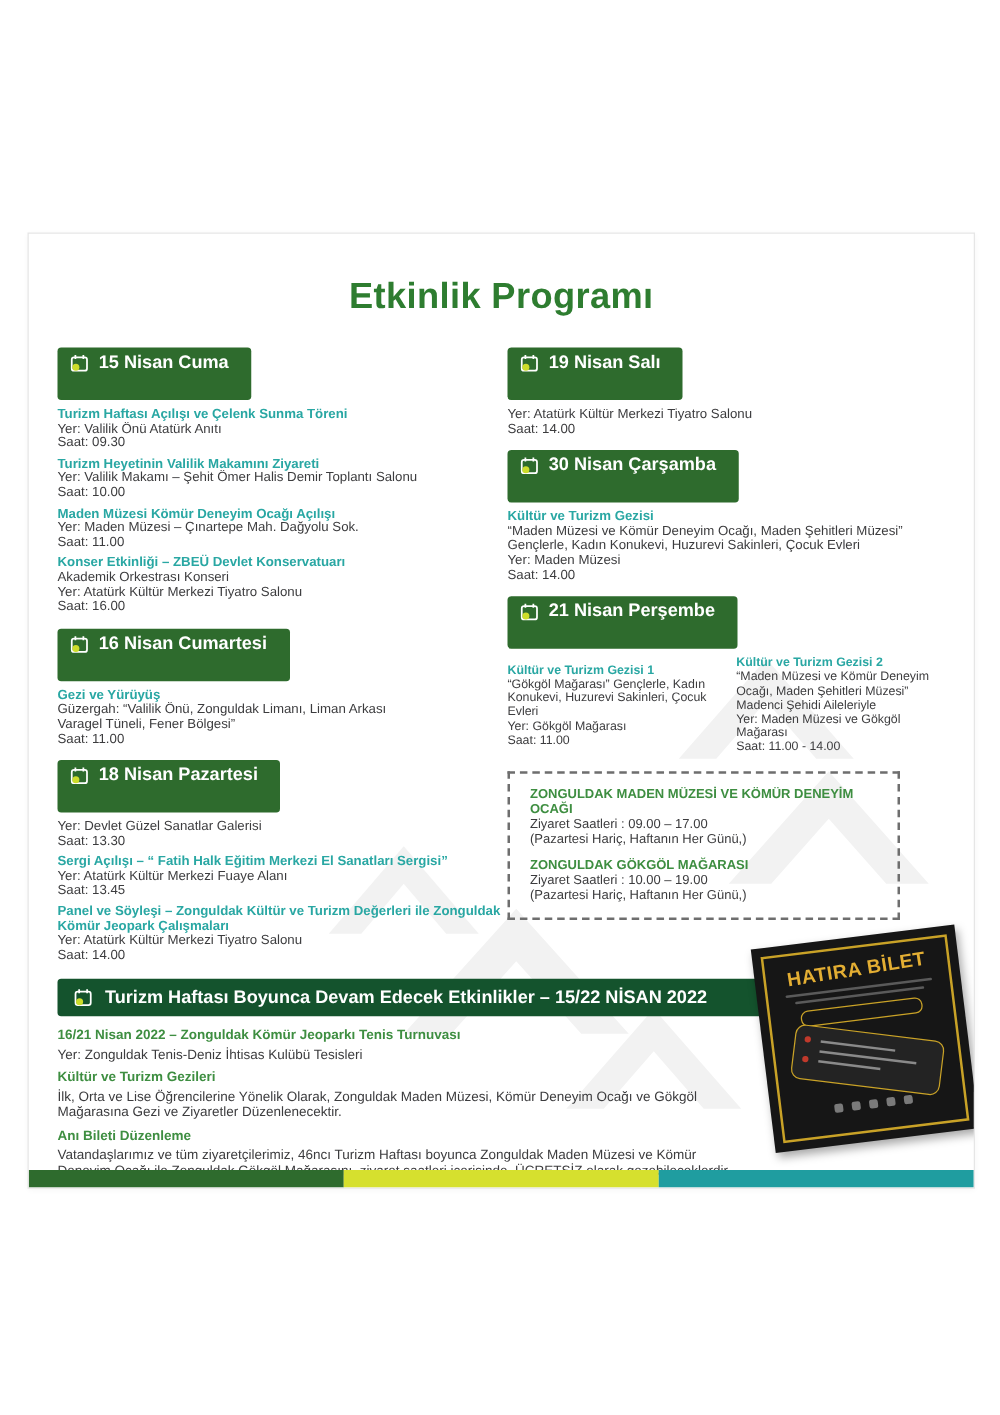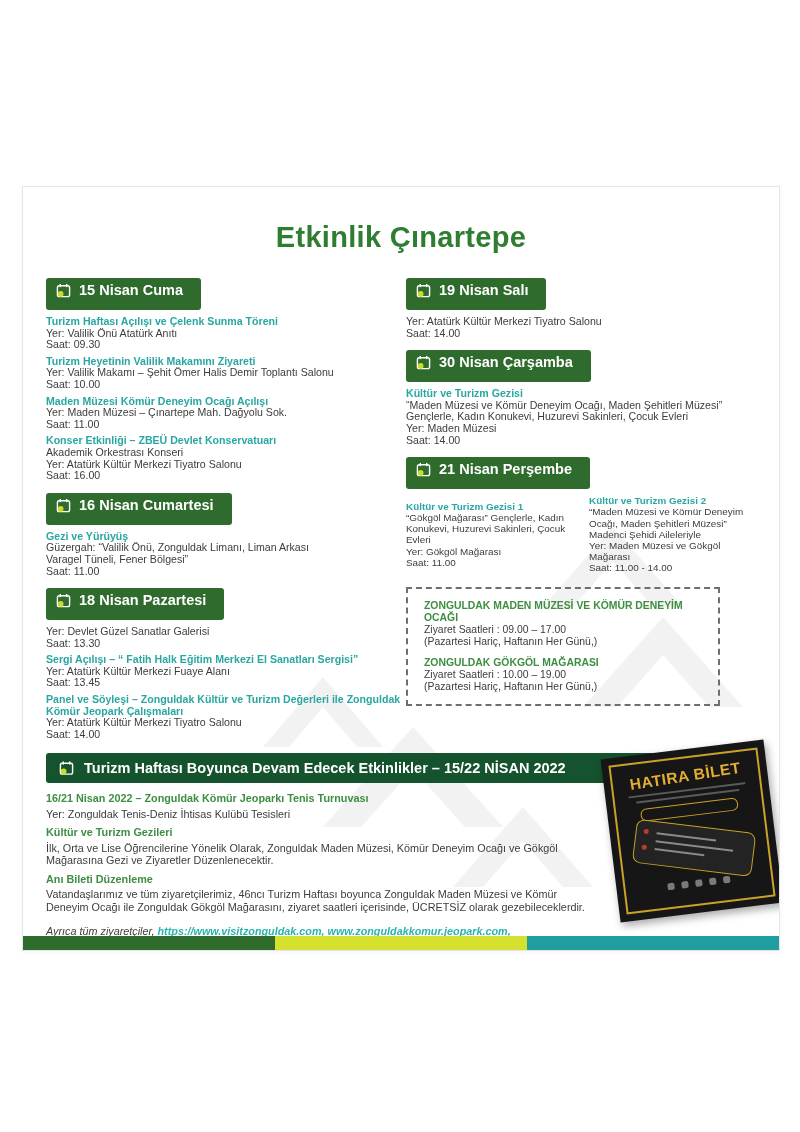--- a/index.html
+++ b/index.html
@@ -6,21 +6,21 @@
   body{width:800px;height:1132px;position:relative;font-family:"Liberation Sans",sans-serif;overflow:hidden;}
   .card{position:absolute;left:22px;top:186px;width:756px;height:763px;background:#fff;
         border:1px solid #e6e6e6;box-shadow:0 1px 5px rgba(0,0,0,.05);overflow:hidden;}
   .wm{position:absolute;inset:0;z-index:0;pointer-events:none;}
   .content{position:relative;z-index:1;padding:0 23px;}
   .page-title{text-align:center;color:#2e7d30;font-size:29px;font-weight:bold;margin:34px 0 0;letter-spacing:.3px;}
   .cols{display:flex;margin-top:24px;}
   .col-left{width:360px;flex:0 0 360px;}
   .col-right{width:350px;flex:0 0 350px;}
   .badge{display:inline-flex;align-items:center;gap:8px;background:#2e6b2d;color:#fff;font-weight:bold;
-         font-size:14.5px;padding:5px 18px 12px 10px;border-radius:3px;margin:6px 0 6px;line-height:15px;text-align:center;}
+         font-size:14.5px;padding:5px 18px 22px 10px;border-radius:3px;margin:6px 0 6px;line-height:15px;text-align:center;}
   .badge.first{margin-top:0;}
   .cal{width:15px;height:15px;flex:0 0 15px;}
   .event{margin-bottom:5px;}
   .ev-title{color:#29a7a3;font-weight:bold;font-size:10.6px;line-height:11.6px;}
   .ev-line{color:#3c3c3e;font-size:10.6px;line-height:11.6px;font-weight:500;}
   .col-left .ev-line{max-width:300px;}
   .sub-cols{display:flex;gap:16px;align-items:center;}
   .sub-col{flex:1;}
   .sub-col .ev-title,.sub-col .ev-line{font-size:9.9px;line-height:11.2px;}
   .hours-box{border:2px dashed #6e6e6e;padding:11px 16px;margin-top:13px;width:278px;}
@@ -66,21 +66,21 @@
       <path d="M520 420 l70 -80 70 80 -30 0 -40 -46 -40 46 z"></path>
       <path d="M560 520 l80 -90 80 90 -34 0 -46 -52 -46 52 z"></path>
       <path d="M300 640 l90 -100 90 100 -38 0 -52 -58 -52 58 z"></path>
       <path d="M430 700 l70 -80 70 80 -30 0 -40 -46 -40 46 z"></path>
       <path d="M620 660 l60 -70 60 70 -26 0 -34 -40 -34 40 z"></path>
       <path d="M240 560 l60 -70 60 70 -26 0 -34 -40 -34 40 z"></path>
     </g>
   </svg>
 
   <div class="content">
-    <h1 class="page-title">Etkinlik Çınartepe</h1>
+    <h1 class="page-title">Etkinlik Programı</h1>
 
     <div class="cols">
 
       <div class="col-left">
 
         <div class="badge first">
           <svg class="cal" viewBox="0 0 16 16">
               <rect x="1.5" y="3" width="13" height="11.5" rx="2" fill="none" stroke="#fff" stroke-width="1.5"></rect>
               <line x1="4.6" y1="1" x2="4.6" y2="4.4" stroke="#fff" stroke-width="1.5"></line>
               <line x1="11.4" y1="1" x2="11.4" y2="4.4" stroke="#fff" stroke-width="1.5"></line>

